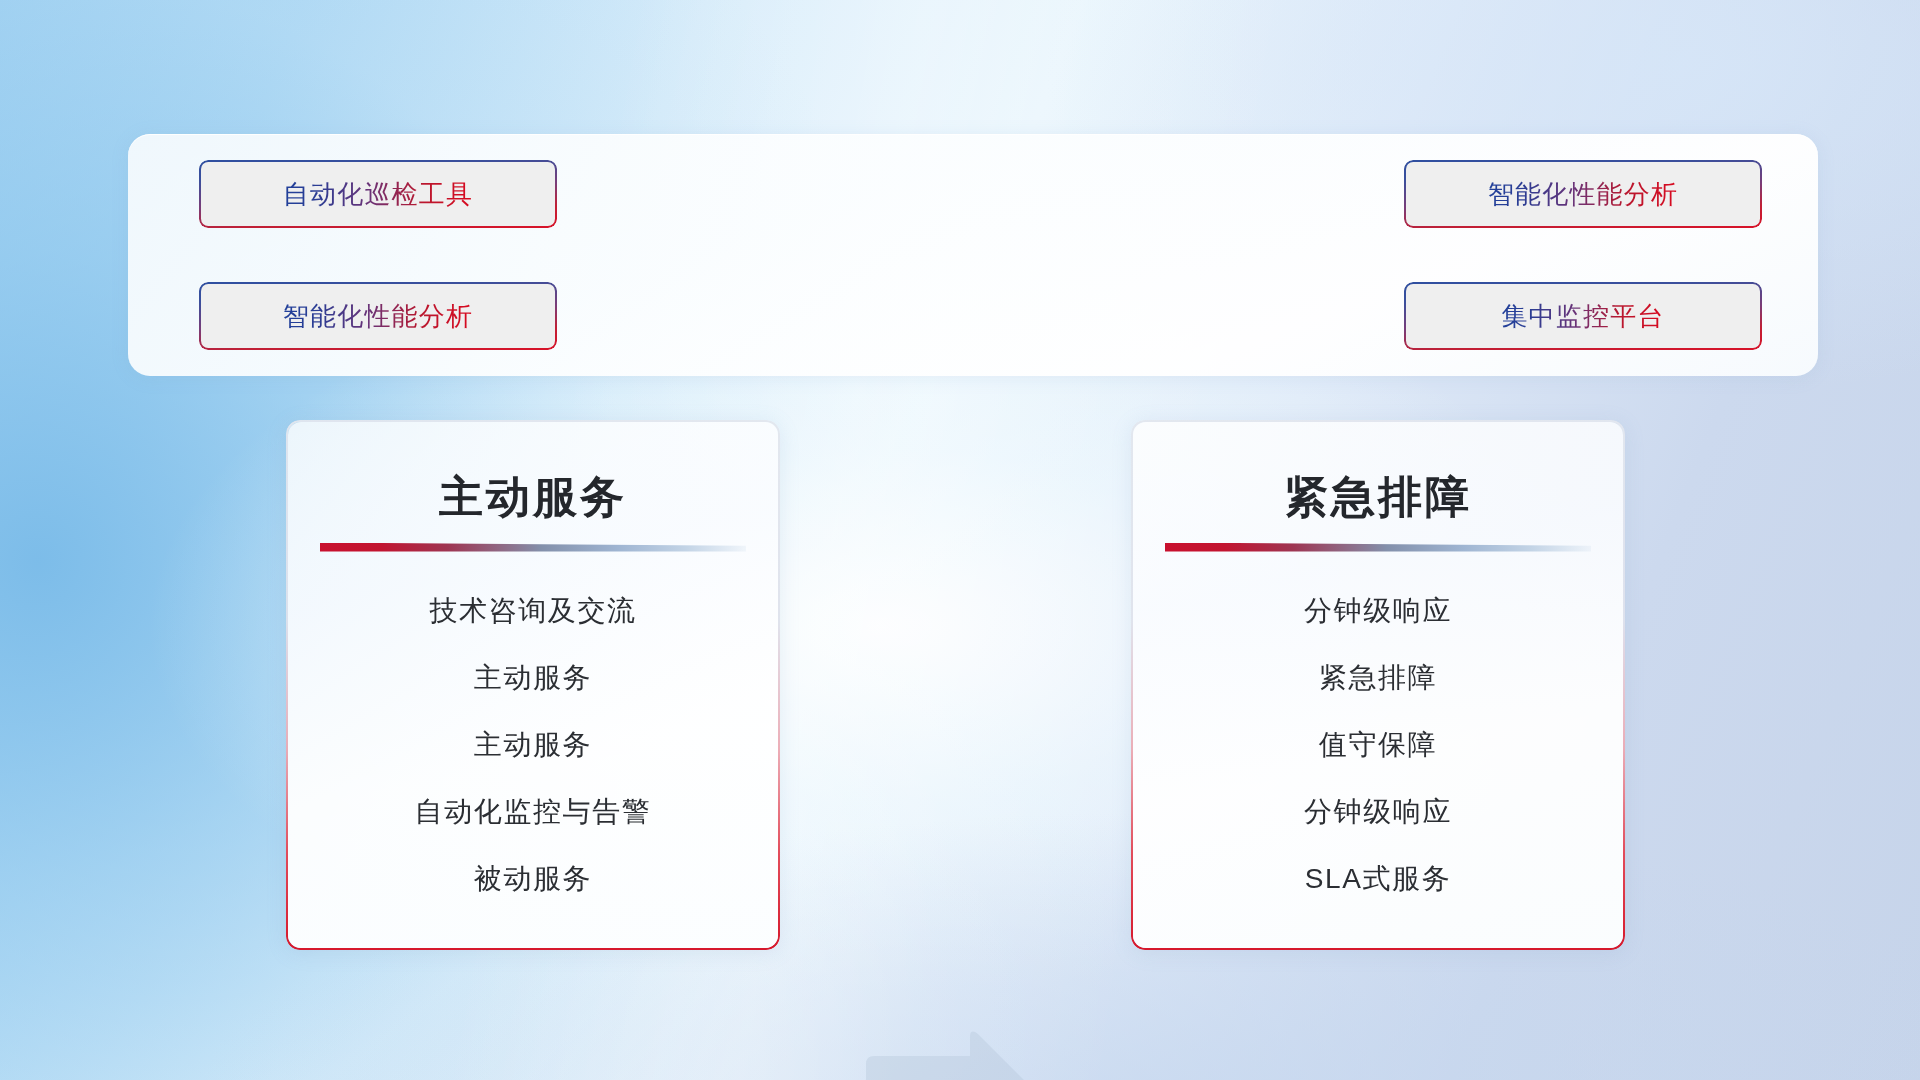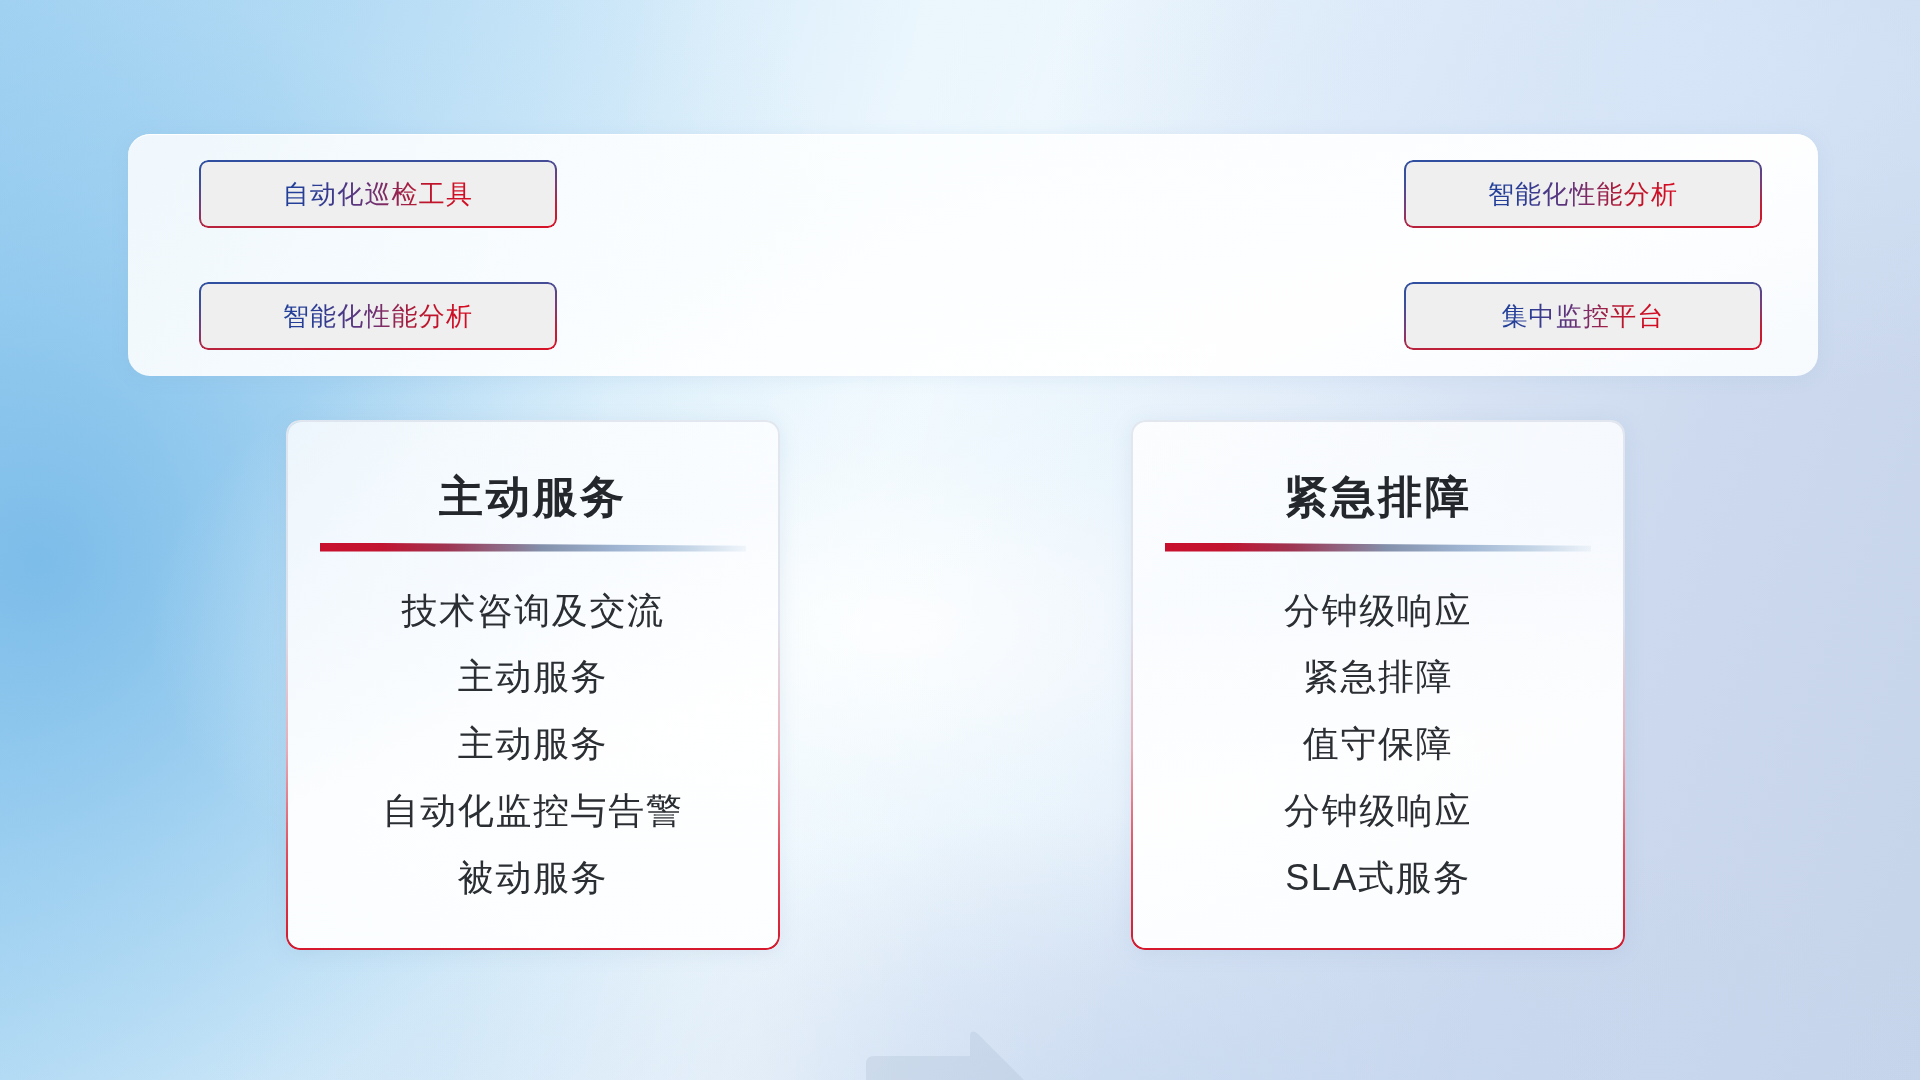--- a/index.html
+++ b/index.html
@@ -227,21 +227,21 @@
 
   .svc-list {
     flex: 1;
     display: flex;
     flex-direction: column;
     justify-content: space-around;
     align-items: center;
     padding: 26px 0 10px;
   }
   .svc-item {
-    font-size: 36px;
+    font-size: 28px;
     letter-spacing: 1.6px;
     color: #2b2e33;
     font-weight: 400;
     white-space: nowrap;
   }
 
   
   #flow-arrow {
     position: absolute;
     left: 858px; top: 608px;

